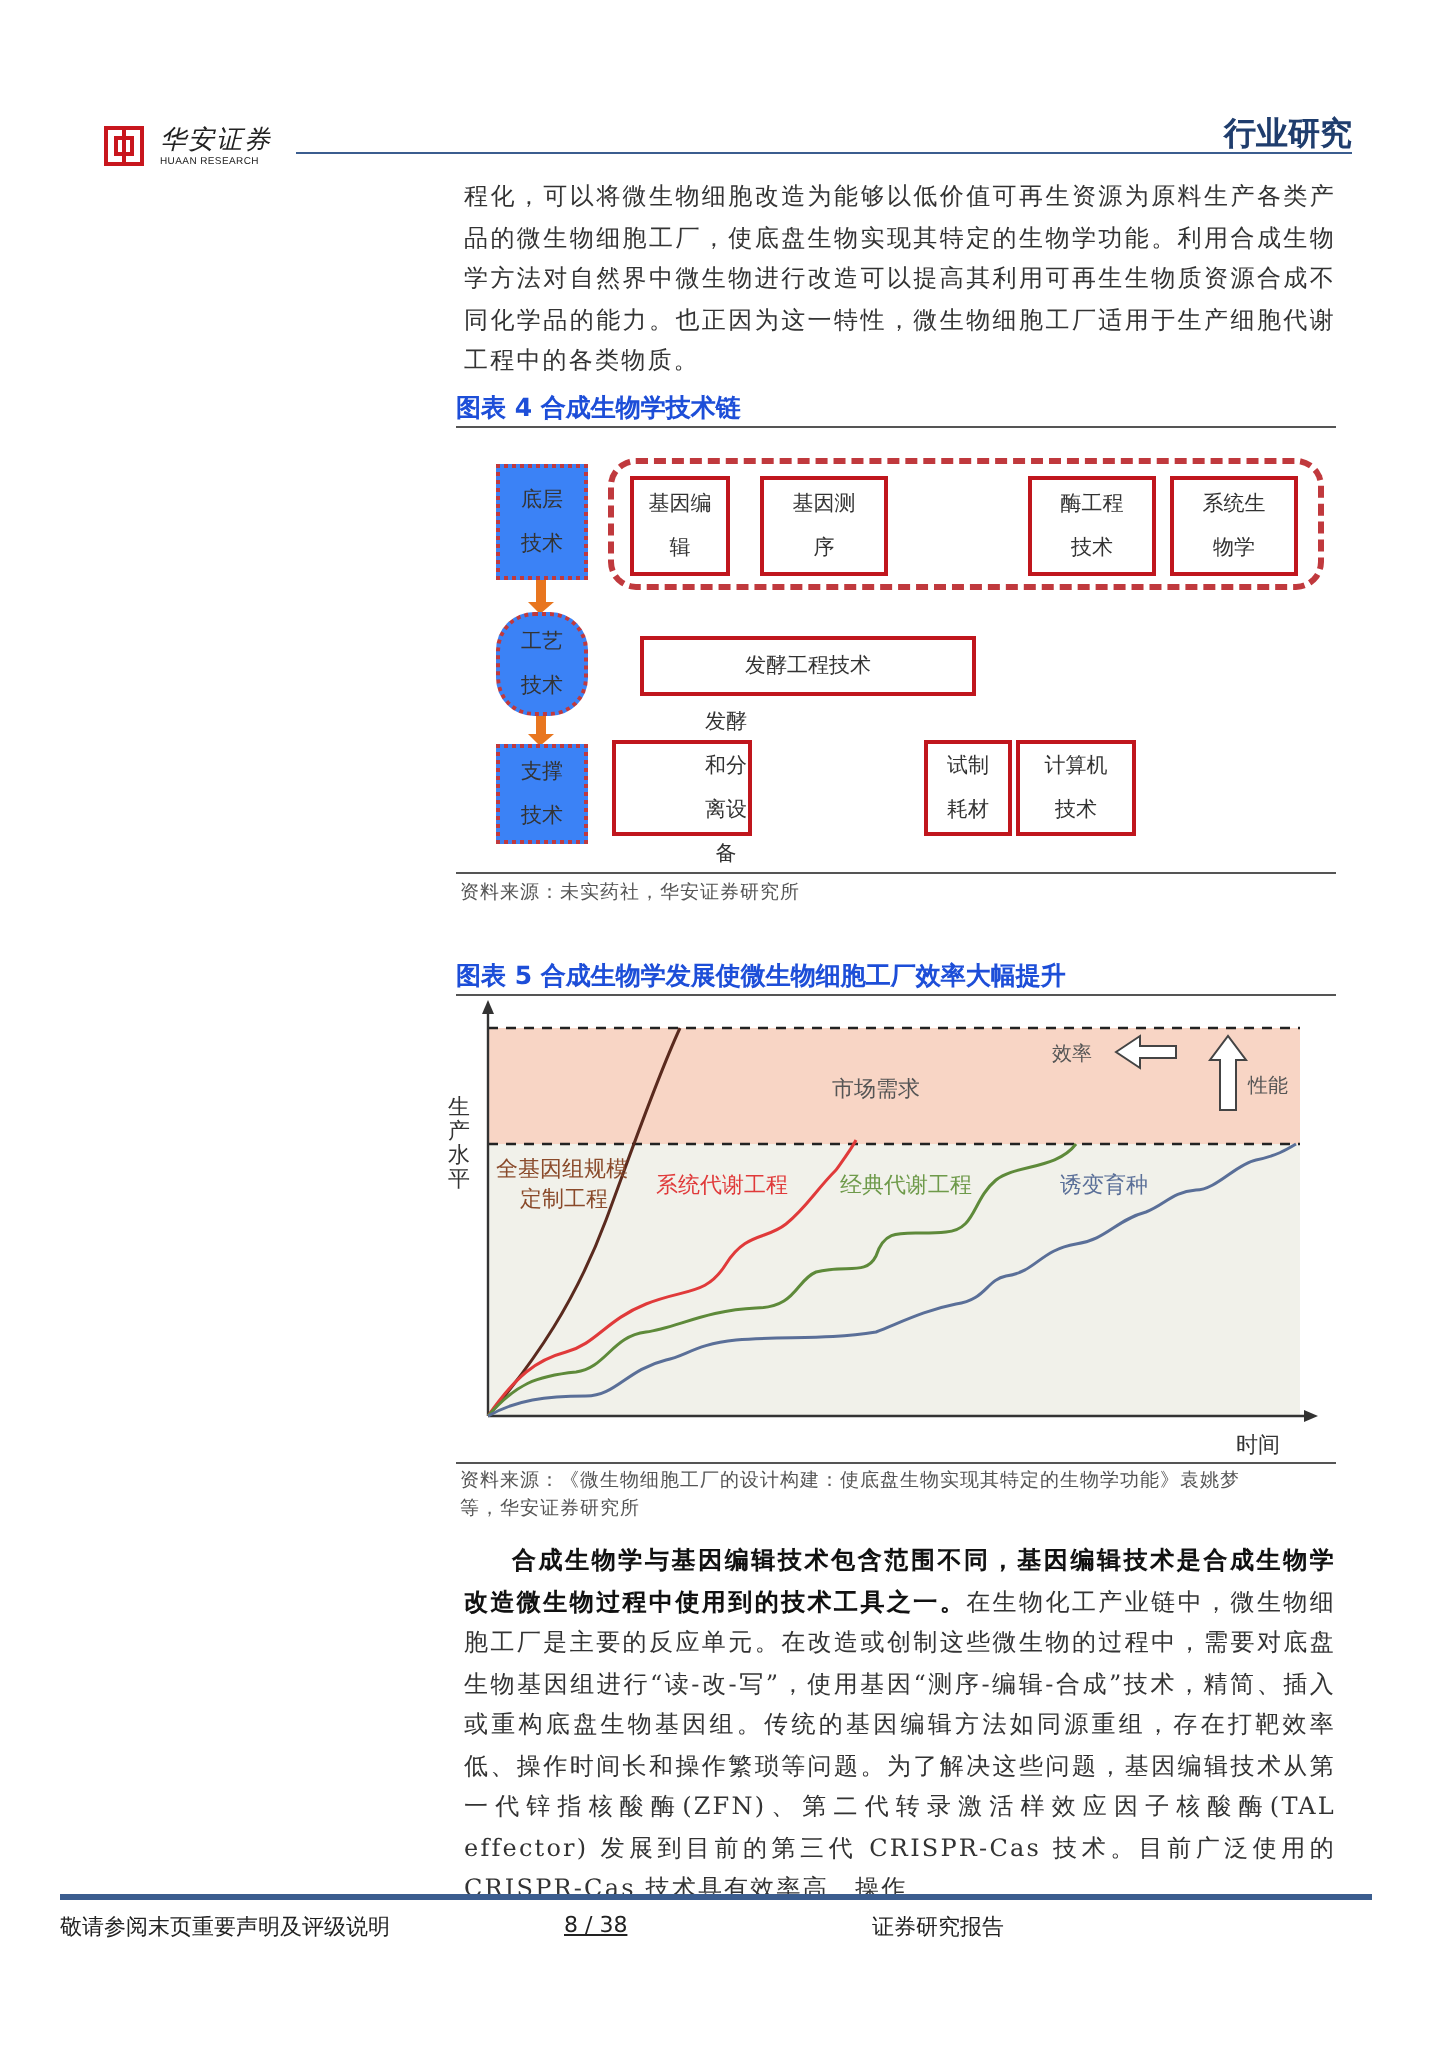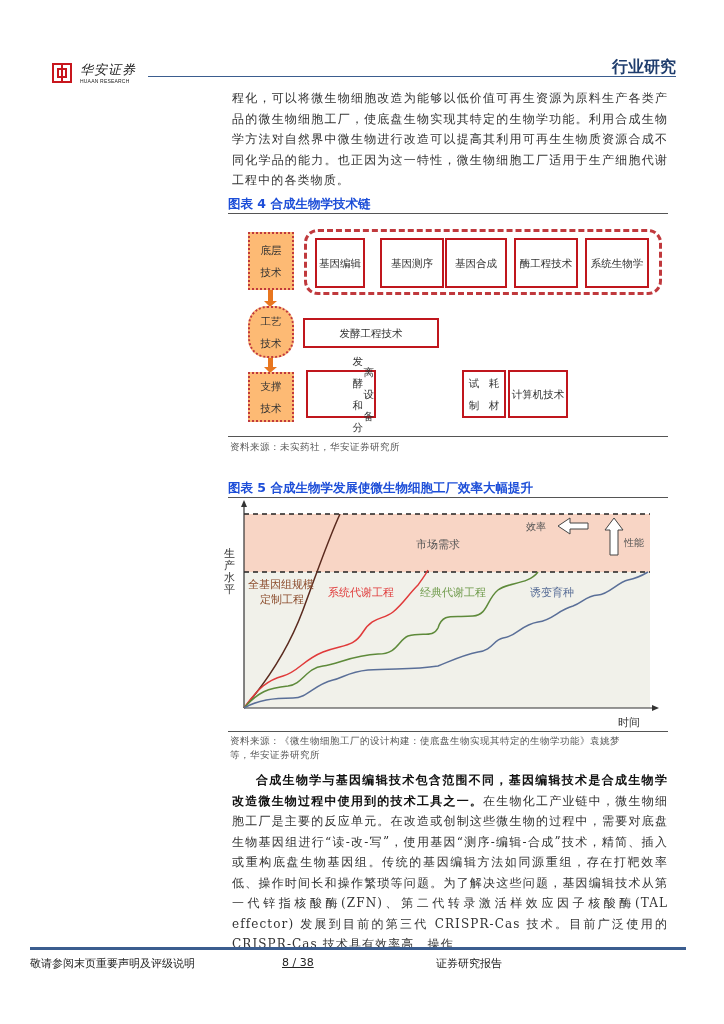--- a/index.html
+++ b/index.html
@@ -16,25 +16,25 @@
 
   .para { position:absolute; left:232px; width:436px; font-size:12px; line-height:20.5px; letter-spacing:1.1px; color:#333; text-align:justify; }
   .para b { color:#111; }
 
   .fig-title { position:absolute; left:228px; font-size:12.5px; font-weight:bold; color:#1d4ed8; font-family:"DejaVu Sans", sans-serif; }
   .fig-line { position:absolute; left:228px; width:440px; height:1px; background:#555; }
   .source { position:absolute; left:230px; font-size:9.5px; color:#555; letter-spacing:0.5px; line-height:14px; width:440px; }
 
   
   .d4 { position:absolute; left:228px; top:222px; width:440px; height:205px; }
-  .side-box { position:absolute; left:20px; width:46px; background:#fdba74; border:2px dotted #c0393d; box-sizing:border-box; font-size:10.5px; color:#333; display:flex; flex-direction:column; align-items:center; justify-content:center; line-height:22px; }
+  .side-box { position:absolute; left:20px; width:46px; background:#3b82f6; border:2px dotted #c0393d; box-sizing:border-box; font-size:10.5px; color:#333; display:flex; flex-direction:column; align-items:center; justify-content:center; line-height:22px; }
   .arrow-down { position:absolute; left:40px; width:5px; background:#e8761f; }
   .arrow-down::after { content:""; position:absolute; left:-4px; bottom:-5px; border-left:6px solid transparent; border-right:7px solid transparent; border-top:6px solid #e8761f; }
   .dash-group { position:absolute; left:76px; top:7px; width:358px; height:66px; border:3px dashed #c0393d; border-radius:14px; box-sizing:border-box; }
-  .red-box { position:absolute; border:2px solid #c0161d; box-sizing:border-box; background:#fff; font-size:10.5px; color:#333; display:flex; flex-direction:row; align-items:center; justify-content:center; line-height:22px; text-align:center; }
+  .red-box { position:absolute; border:2px solid #c0161d; box-sizing:border-box; background:#fff; font-size:10.5px; color:#333; display:flex; flex-direction:column; align-items:center; justify-content:center; line-height:22px; text-align:center; }
 
   
   .chart { position:absolute; left:228px; top:500px; width:440px; height:232px; }
 </style>
 </head>
 <body>
 
 <div class="header">
   <div class="logo-box"></div>
   <div class="logo-cn">华安证券</div>
@@ -57,39 +57,35 @@
   <div class="arrow-down" style="top:68px;height:12px;"></div>
   <div class="dash-group"></div>
   <div class="red-box" style="left:87px;top:16px;width:50px;height:50px;">
       <span>基因编</span>
       <span>辑</span>
     </div>
   <div class="red-box" style="left:152px;top:16px;width:64px;height:50px;">
       <span>基因测</span>
       <span>序</span>
     </div>
-  <div class="red-box" style="left:217px;top:16px;width:62px;height:50px;">
-      <span>基因合</span>
-      <span>成</span>
-    </div>
   <div class="red-box" style="left:286px;top:16px;width:64px;height:50px;">
       <span>酶工程</span>
       <span>技术</span>
     </div>
   <div class="red-box" style="left:357px;top:16px;width:64px;height:50px;">
       <span>系统生</span>
       <span>物学</span>
     </div>
 
   <div class="side-box" style="top:84px;height:52px;border-radius:19px;">
     <span>工艺</span>
     <span>技术</span>
   </div>
   <div class="arrow-down" style="top:136px;height:10px;"></div>
-  <div class="red-box" style="left:75px;top:96px;width:136px;height:30px;">
+  <div class="red-box" style="left:92px;top:96px;width:168px;height:30px;">
       <span>发酵工程技术</span>
     </div>
 
   <div class="side-box" style="top:150px;height:50px;">
     <span>支撑</span>
     <span>技术</span>
   </div>
   <div class="red-box" style="left:78px;top:148px;width:70px;height:48px;padding-left:44px;">
       <span>发酵和分</span>
       <span>离设备</span>

